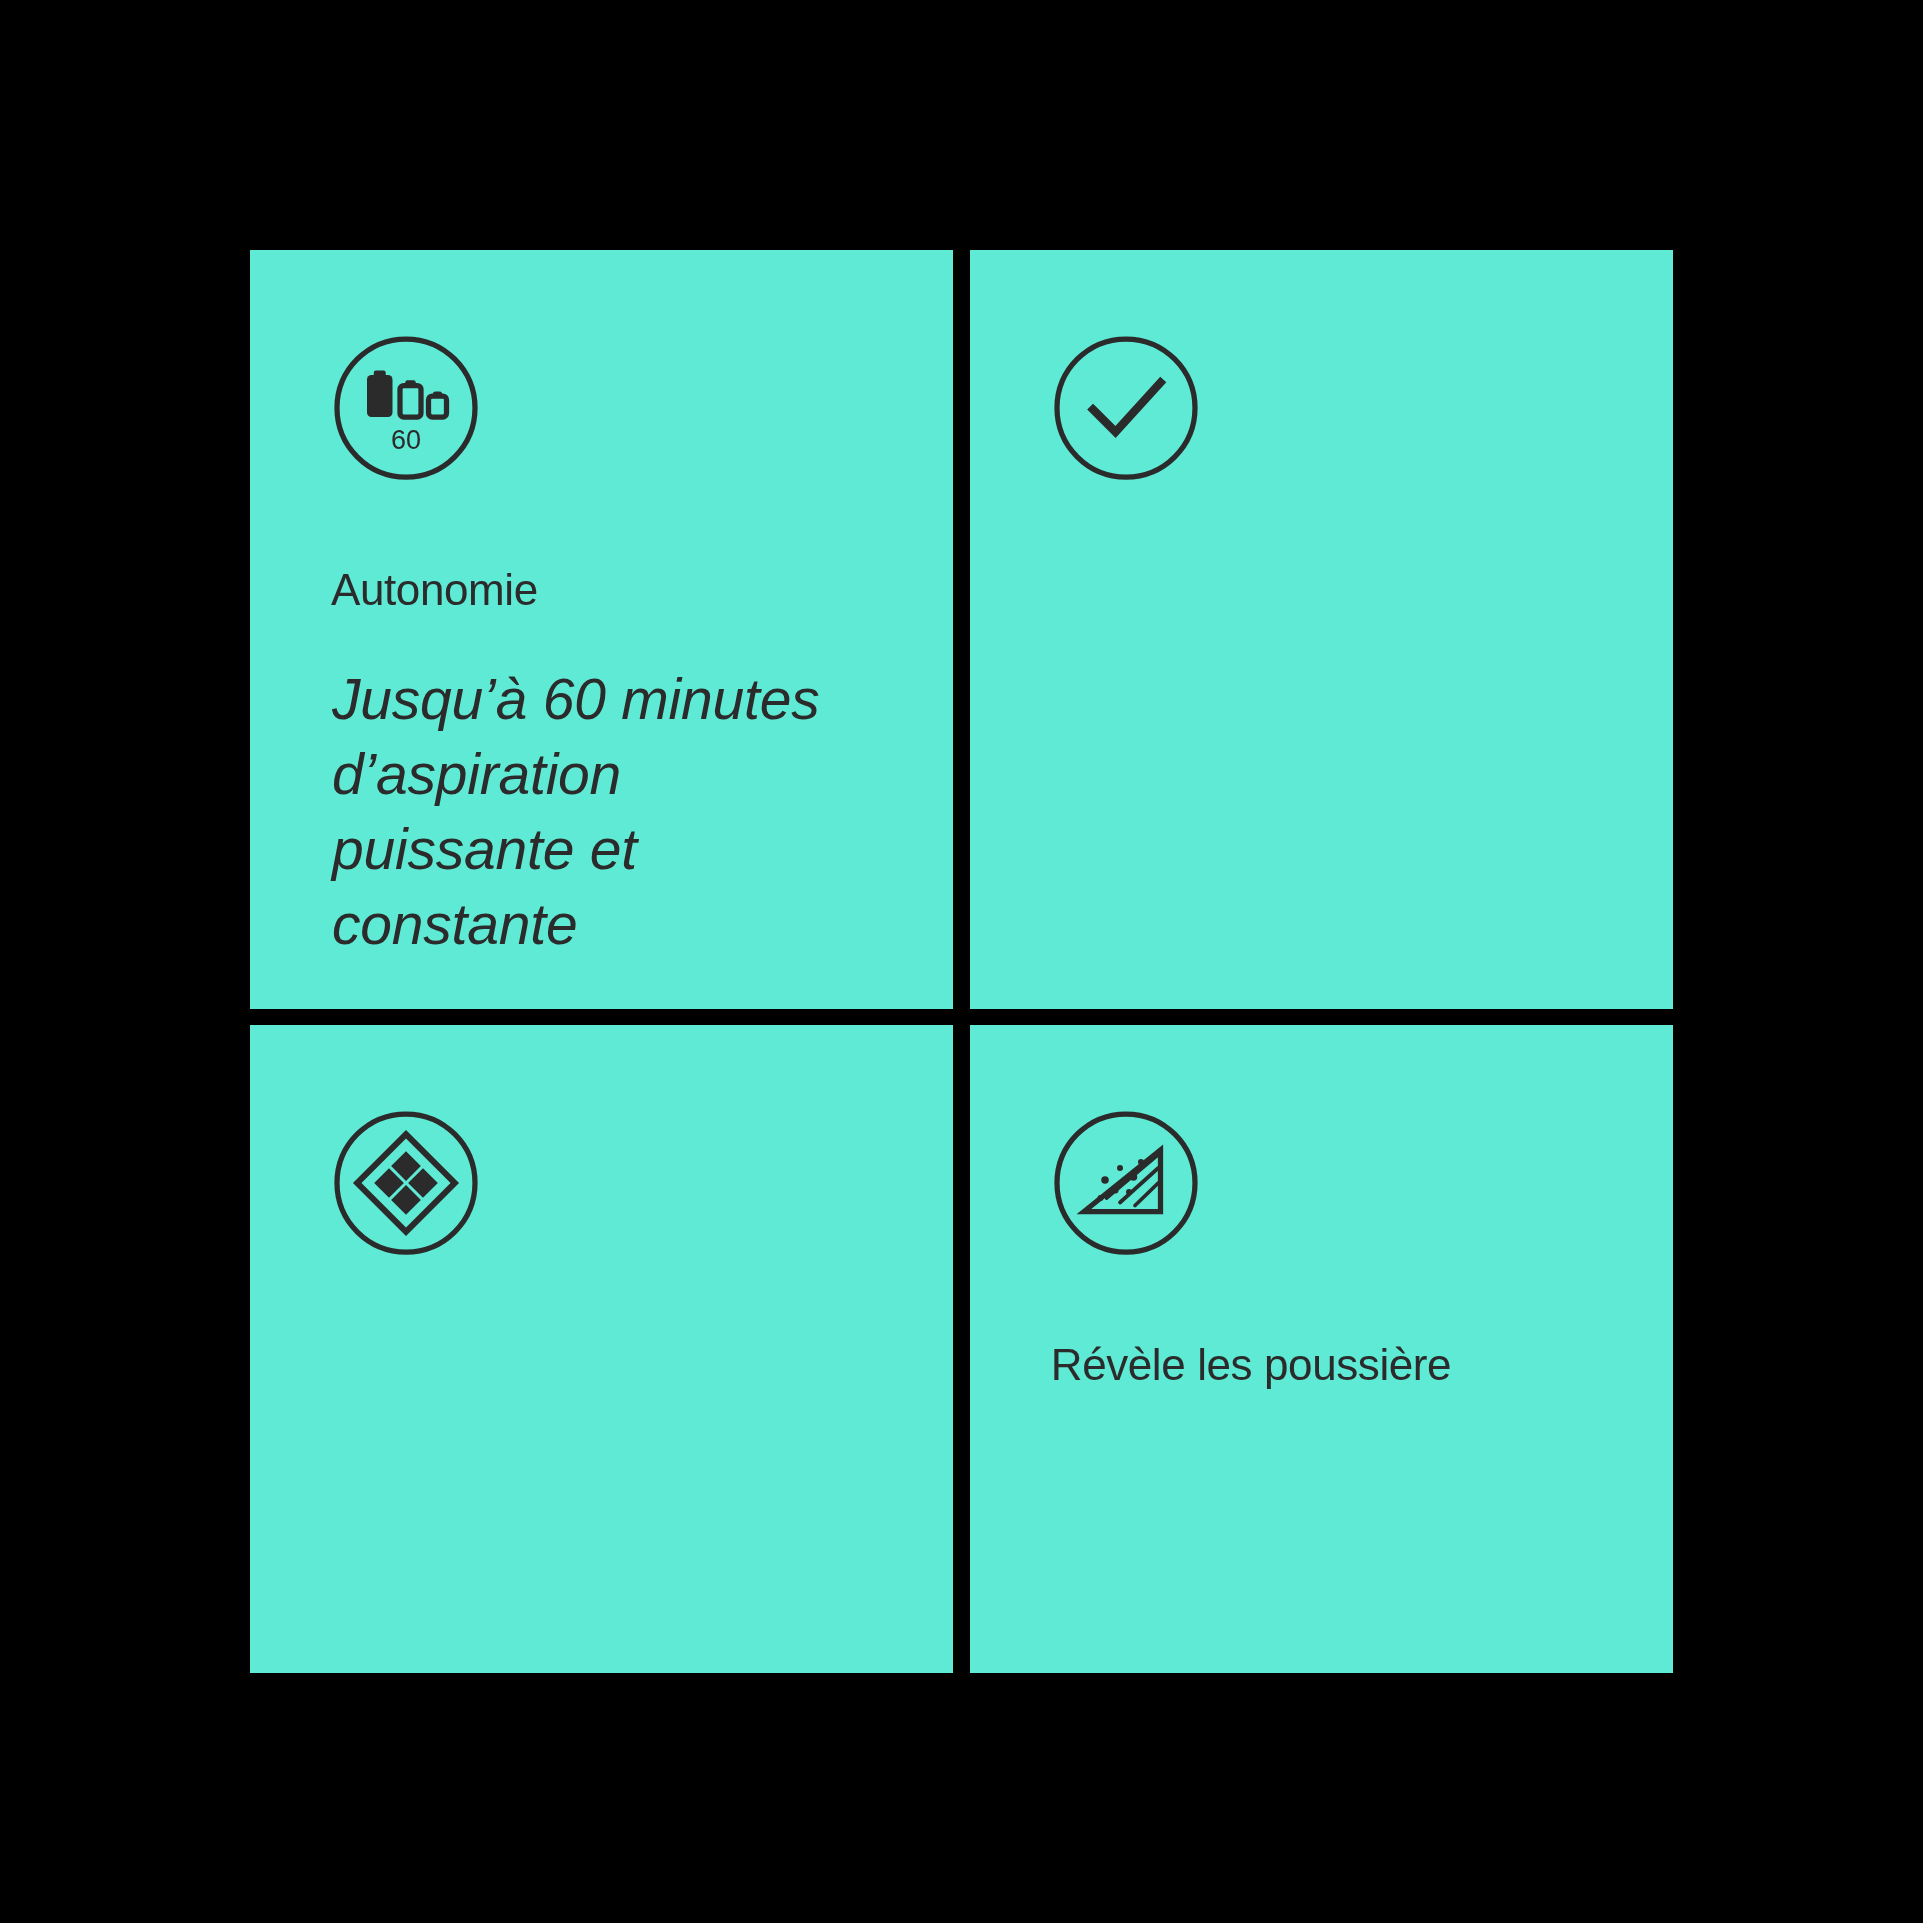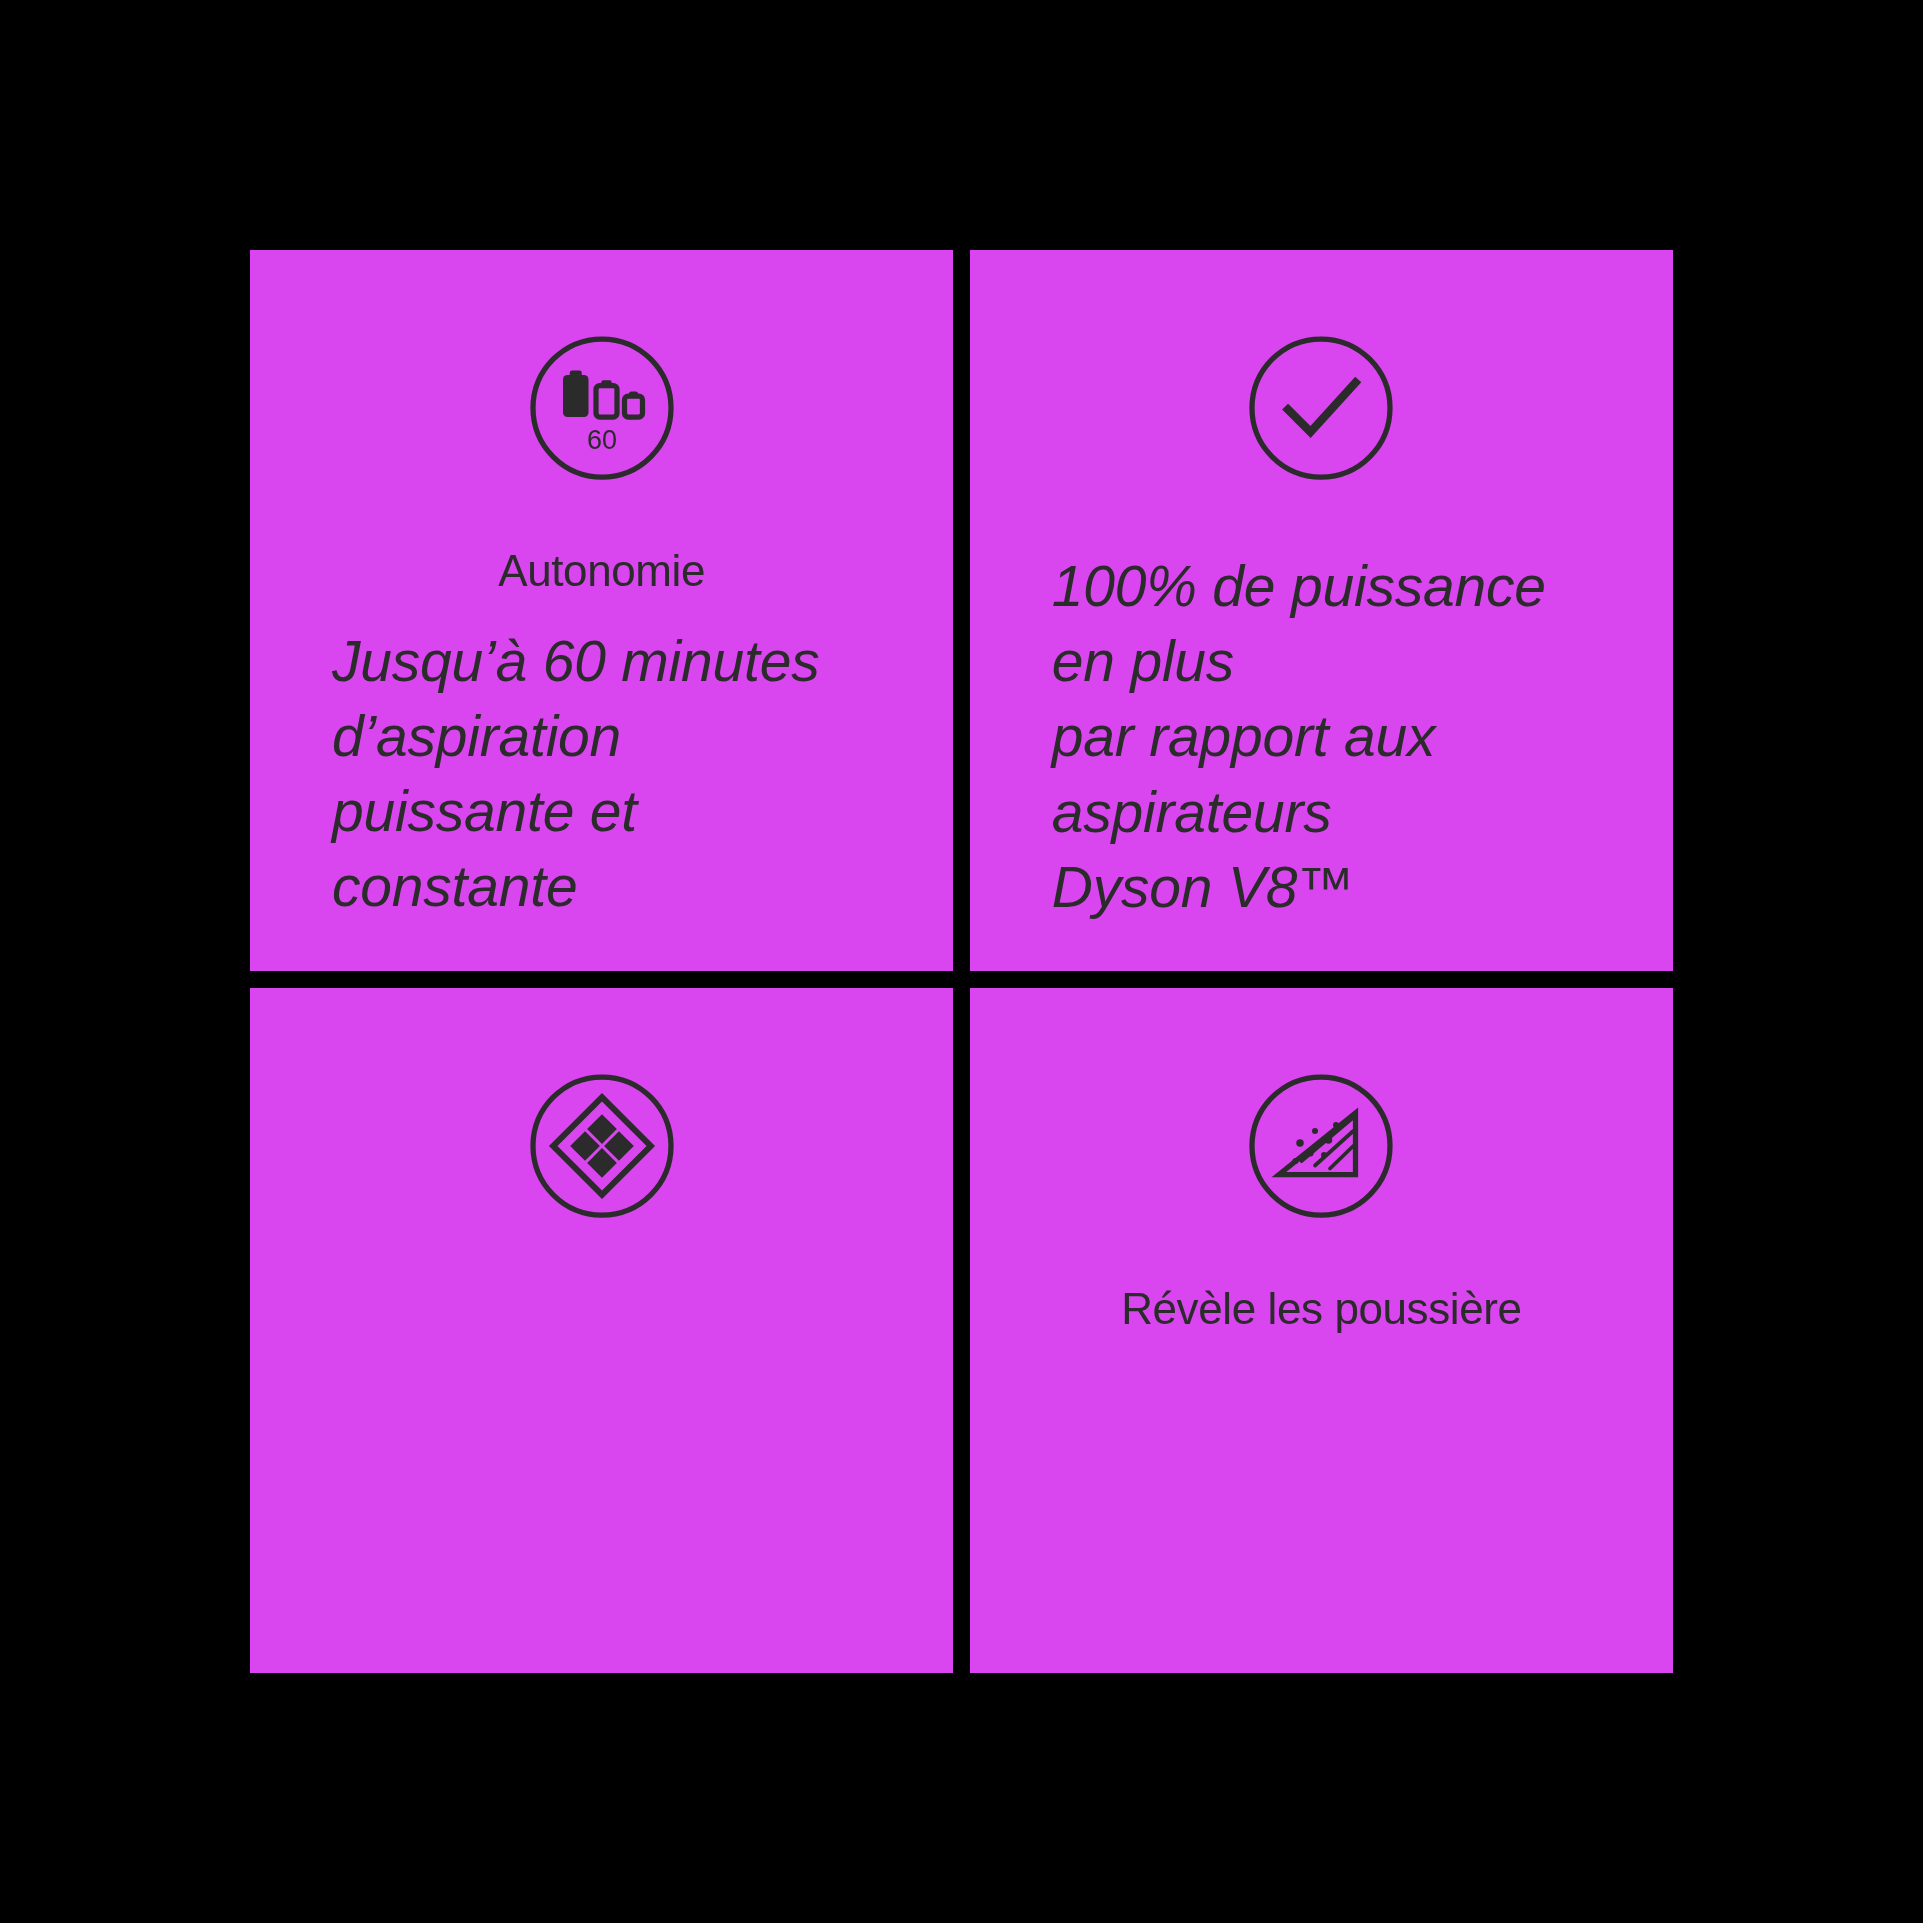--- a/index.html
+++ b/index.html
@@ -28,26 +28,27 @@
     width: 1423px;
     height: 1423px;
     display: grid;
     grid-template-columns: 1fr 1fr;
     grid-template-rows: 1fr 1fr;
     gap: 16.5px;
     background: transparent;
   }
 
   .card {
-    background: #d946ef;
+    background: #5eead4;
     box-sizing: border-box;
     padding: 83px 81px 45px 81px;
     display: flex;
     flex-direction: column;
-    align-items: center;
+    align-items: flex-start;
+    gap: 19px;
   }
 
   .icon-wrap {
     width: 150px;
     height: 150px;
     margin-bottom: 65px;
     display: block;
   }
 
   .icon-wrap svg {
@@ -108,23 +109,20 @@
 constante</p>
     </div>
 
     <div class="card card-2">
       <span class="icon-wrap">
         <svg viewBox="0 0 200 200" xmlns="http://www.w3.org/2000/svg">
           <circle cx="100" cy="100" r="92" fill="none" stroke="#2b2b2b" stroke-width="7"></circle>
           <path d="M56 102 L86 132 L146 66" fill="none" stroke="#2b2b2b" stroke-width="11" stroke-linecap="square" stroke-linejoin="miter"></path>
         </svg>
       </span>
-      <p class="card-body">100% de puissance en plus
-par rapport aux aspirateurs
-Dyson V8™</p>
     </div>
 
     <div class="card card-3">
       <span class="icon-wrap">
         <svg viewBox="0 0 200 200" xmlns="http://www.w3.org/2000/svg">
           <circle cx="100" cy="100" r="92" fill="none" stroke="#2b2b2b" stroke-width="7"></circle>
           <g transform="translate(100,100) rotate(45)">
             <rect x="-46" y="-46" width="92" height="92" fill="none" stroke="#2b2b2b" stroke-width="8"></rect>
             <rect x="-30" y="-30" width="28" height="28" fill="#2b2b2b"></rect>
             <rect x="2" y="-30" width="28" height="28" fill="#2b2b2b"></rect>

